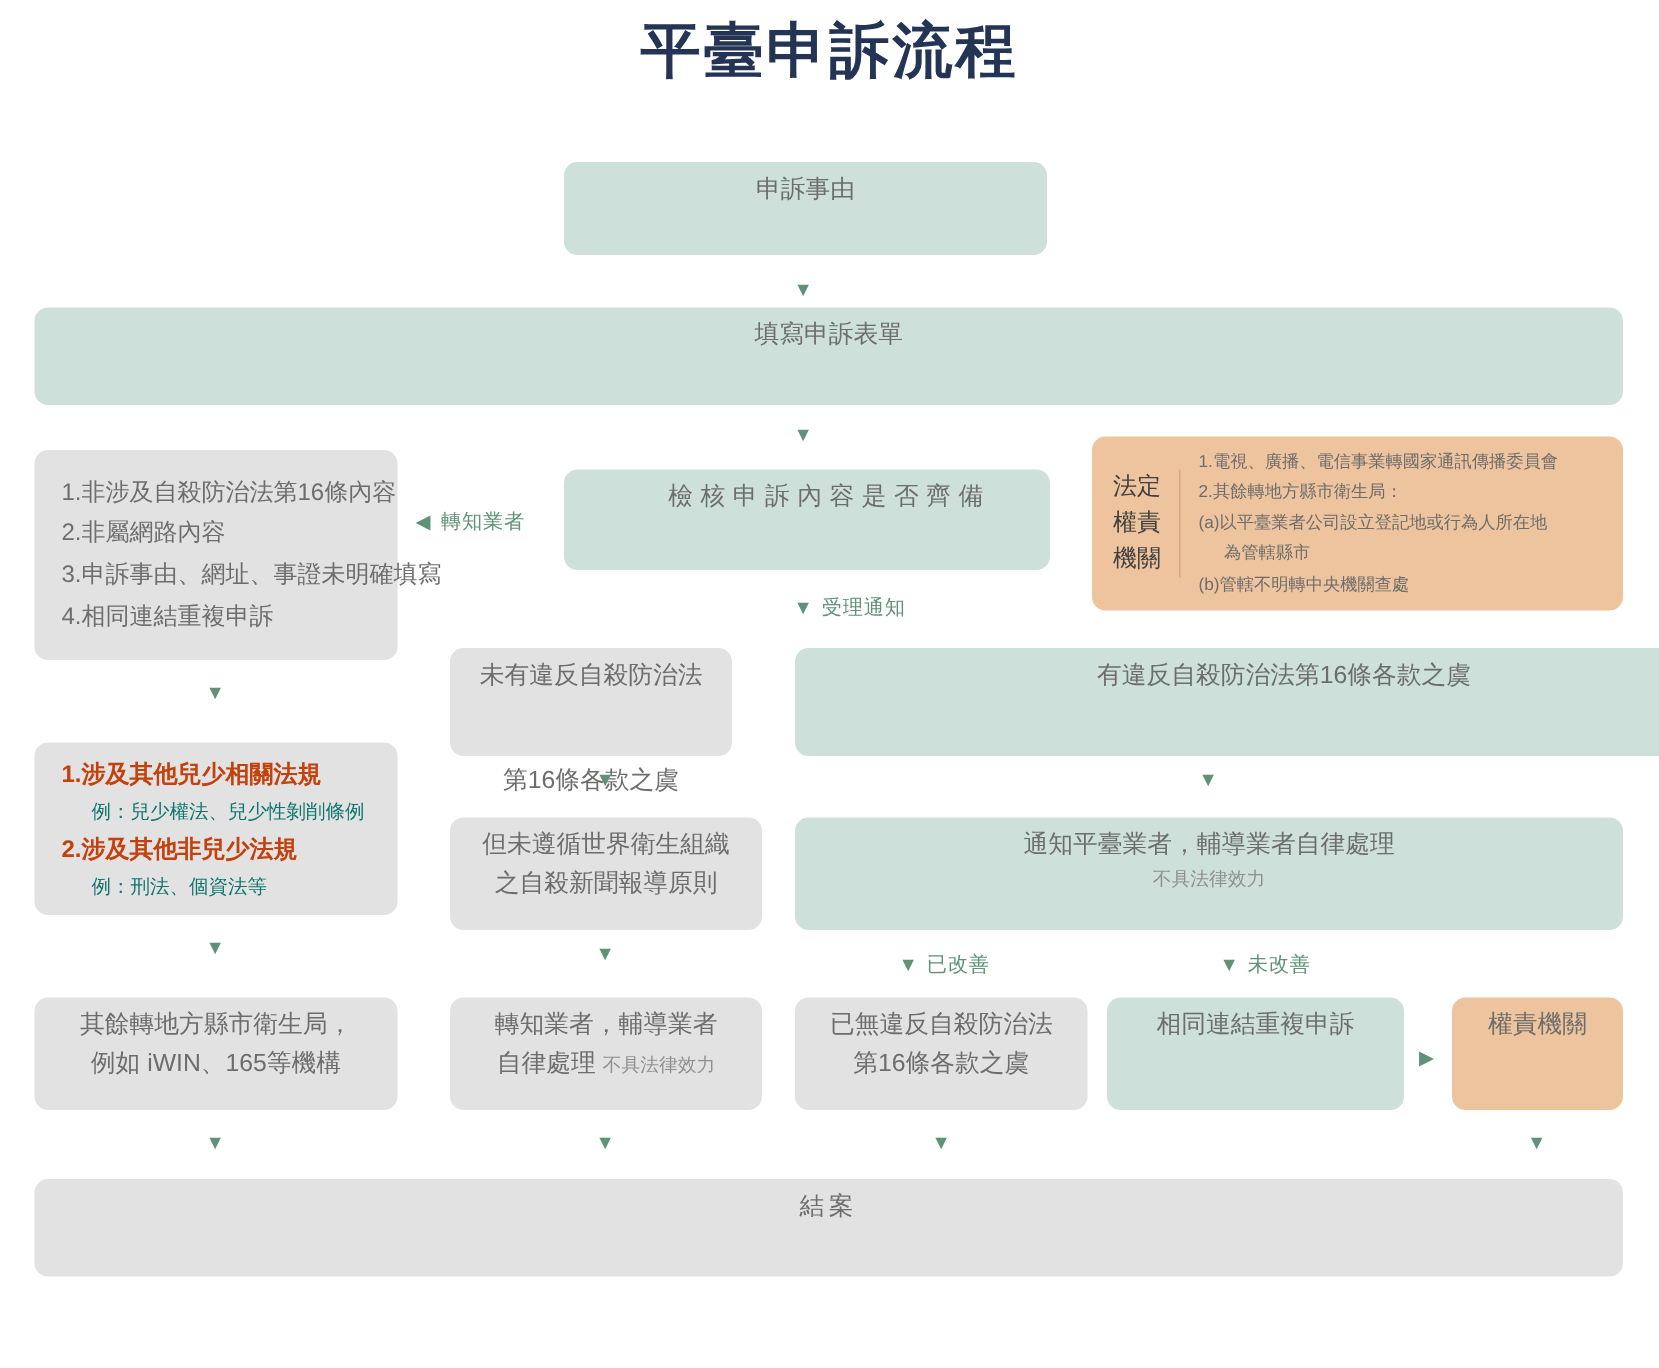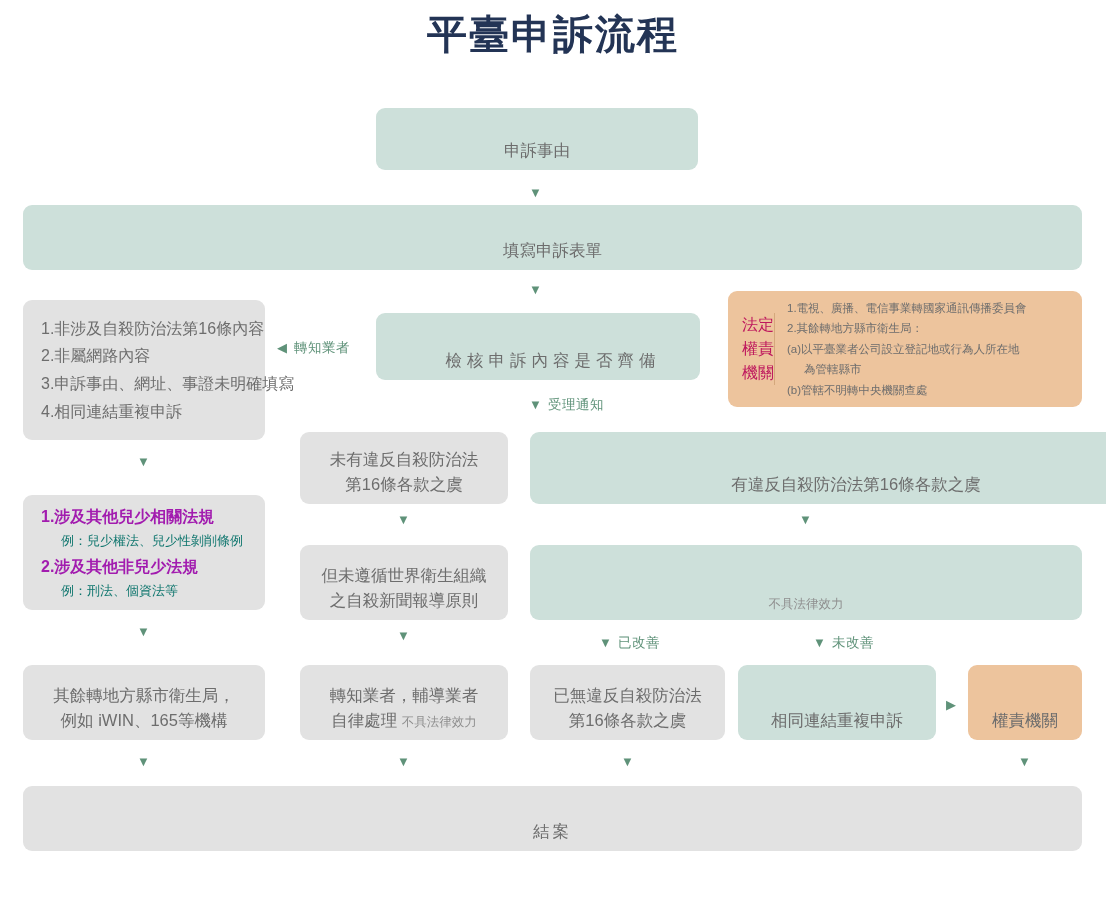--- a/index.html
+++ b/index.html
@@ -31,21 +31,21 @@
     line-height: 1.3;
   }
 
   
   .node {
     position: absolute;
     border-radius: 9px;
     display: flex;
     flex-direction: column;
     align-items: center;
-    justify-content: flex-end;
+    justify-content: flex-start;
     text-align: center;
     line-height: 1.55;
     font-size: 16.5px;
     color: #6d6d6d;
     padding: 6px 10px;
   }
   .node.green  { background: #cde0da; }
   .node.gray   { background: #e2e2e2; }
   .node.orange { background: #edc49d; }
 
@@ -71,43 +71,44 @@
     padding: 10px 18px;
   }
   .node.list .li {
     display: block;
     font-size: 16px;
     line-height: 1.72;
     white-space: nowrap;
   }
   .node.list .li-strong {
     font-weight: bold;
-    color: #a21caf;
+    color: #c2410c;
   }
   .node.list .li-example {
     display: block;
     font-size: 13px;
     color: #0f766e;
     padding-left: 20px;
     line-height: 1.7;
     white-space: nowrap;
   }
 
   
   #authority-box {
     flex-direction: row;
     align-items: center;
     justify-content: flex-start;
     padding: 8px 14px;
   }
   #authority-label {
     font-size: 16px;
     line-height: 1.5;
-    color: #be185d;
+    color: #404040;
     text-align: center;
+    padding-right: 12px;
     margin-right: 12px;
     border-right: 1px solid #d4a87c;
     white-space: nowrap;
   }
   #authority-list {
     text-align: left;
     font-size: 11.5px;
     line-height: 1.78;
     color: #6d6d6d;
     white-space: nowrap;
@@ -188,21 +189,21 @@
     <span class="ln">(a)以平臺業者公司設立登記地或行為人所在地</span>
     <span class="ln indent">為管轄縣市</span>
     <span class="ln">(b)管轄不明轉中央機關查處</span>
   </div>
 </div>
 
 <div class="arrow" style="left:137px; top:455px;">
   <span class="glyph">▼</span>
 </div>
 
-<div class="node gray" id="node-no-violation" style="left:300px; top:432px; width:208px; height:72px;">
+<div class="node gray" id="node-no-violation" style="left:300px; top:432px; width:188px; height:72px;gap:44px;">
   <span>未有違反自殺防治法</span>
   <span>第16條各款之虞</span>
 </div>
 
 <div class="node green" id="node-violation" style="left:530px; top:432px; width:652px; height:72px;">
   <span>有違反自殺防治法第16條各款之虞</span>
 </div>
 
 <div class="node gray list" id="node-other-laws" style="left:23px; top:495px; width:242px; height:115px;">
   <span class="li li-strong">1.涉及其他兒少相關法規</span>
@@ -218,20 +219,21 @@
 <div class="arrow" style="left:799px; top:513px;">
   <span class="glyph">▼</span>
 </div>
 
 <div class="node gray" id="node-who-principle" style="left:300px; top:545px; width:208px; height:75px;">
   <span>但未遵循世界衛生組織</span>
   <span>之自殺新聞報導原則</span>
 </div>
 
 <div class="node green" id="node-notify-platform" style="left:530px; top:545px; width:552px; height:75px;">
+  <span>通知平臺業者，輔導業者自律處理</span>
   <span class="sub">不具法律效力</span>
 </div>
 
 <div class="arrow" style="left:137px; top:625px;">
   <span class="glyph">▼</span>
 </div>
 
 <div class="arrow" style="left:397px; top:629px;">
   <span class="glyph">▼</span>
 </div>

